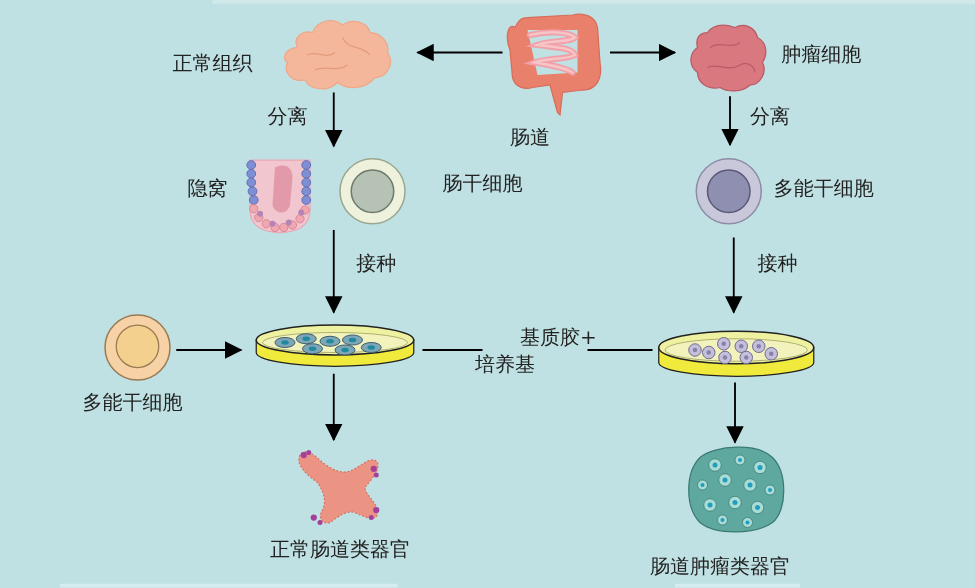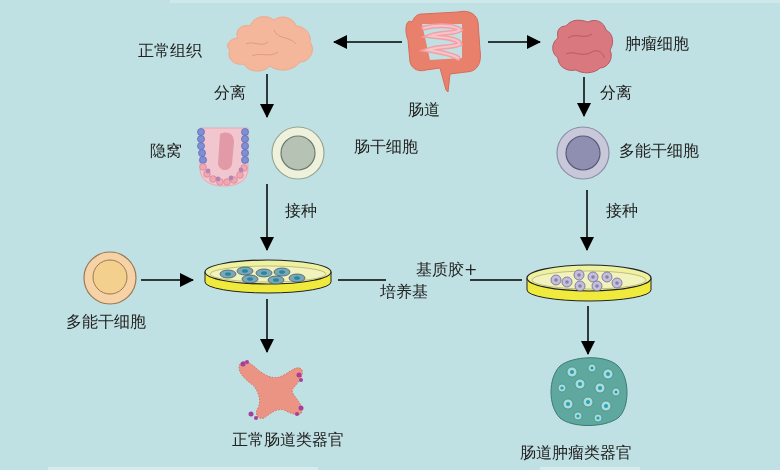--- a/index.html
+++ b/index.html
@@ -212,14 +212,14 @@
 <div class="lbl" style="left:214px; top:84px;">分离</div>
 <div class="lbl" style="left:600px; top:84px;">分离</div>
 <div class="lbl" style="left:150px; top:142px;">隐窝</div>
 <div class="lbl" style="left:334px; top:138px;margin-left:20px;">肠干细胞</div>
 <div class="lbl" style="left:619px; top:142px;">多能干细胞</div>
 <div class="lbl" style="left:285px; top:202px;">接种</div>
 <div class="lbl" style="left:606px; top:202px;">接种</div>
 <div class="lbl" style="left:416px; top:261px;">基质胶+</div>
 <div class="lbl" style="left:380px; top:283px;">培养基</div>
 <div class="lbl" style="left:66px; top:314px;font-family:Liberation Mono, monospace;">多能干细胞</div>
-<div class="lbl" style="left:216px; top:431px;margin-left:16px;">正常肠道类器官</div>
+<div class="lbl" style="left:216px; top:431px;">正常肠道类器官</div>
 <div class="lbl" style="left:520px; top:444px;">肠道肿瘤类器官</div>
 
 </body></html>

